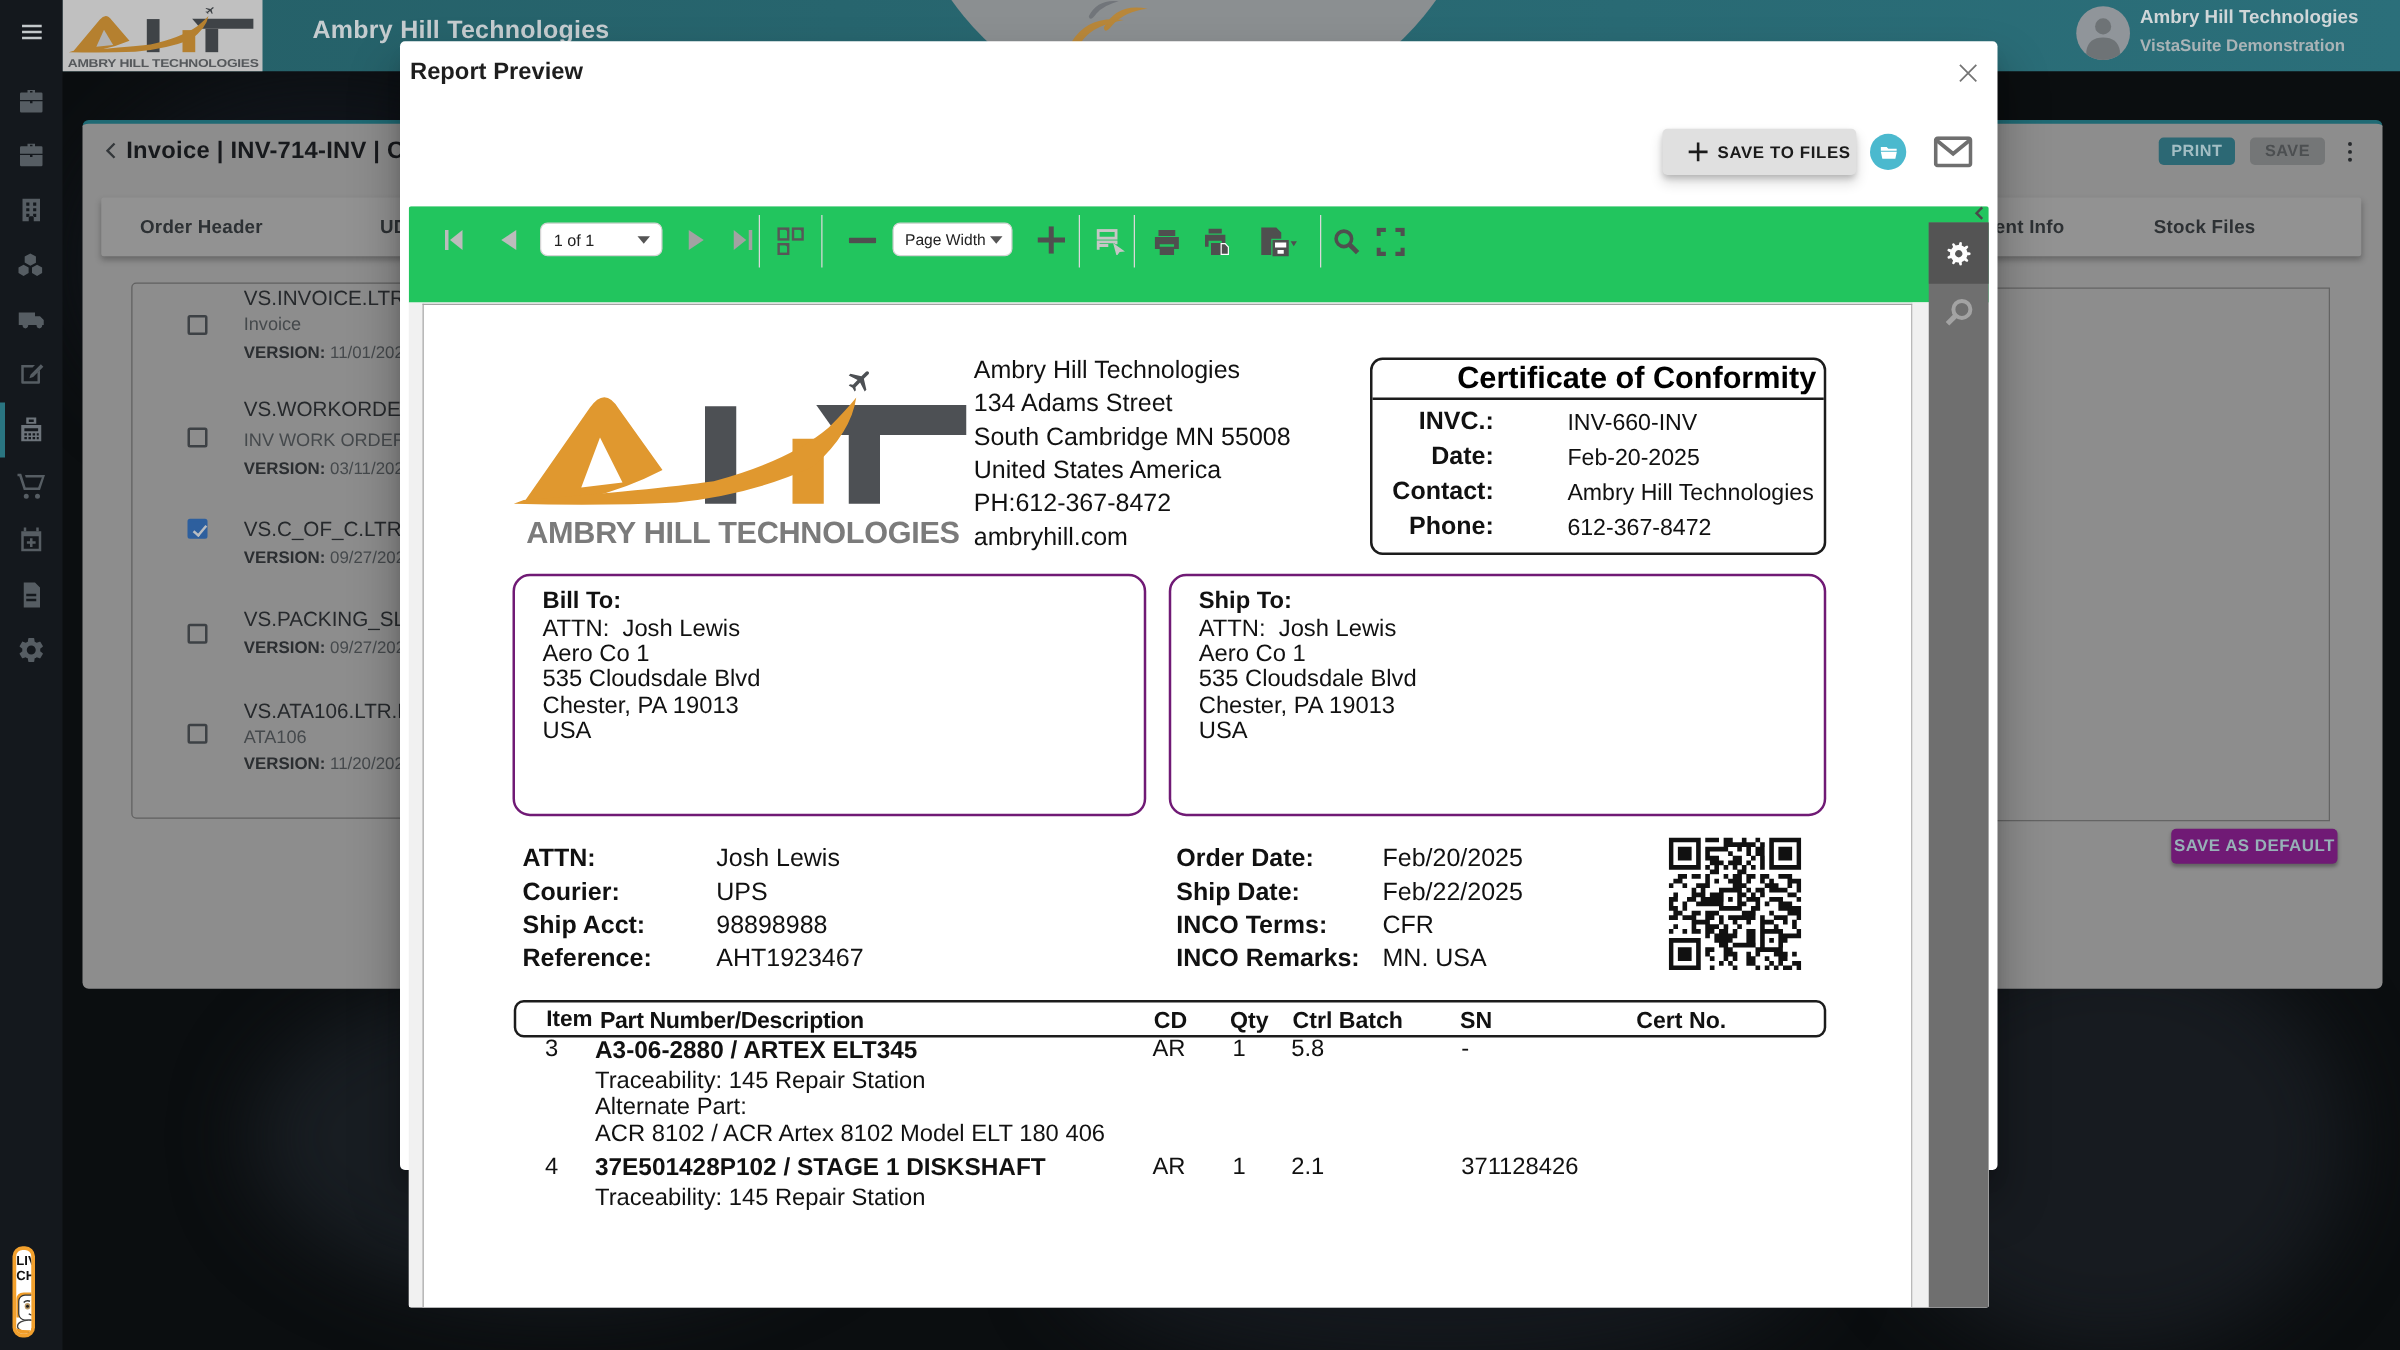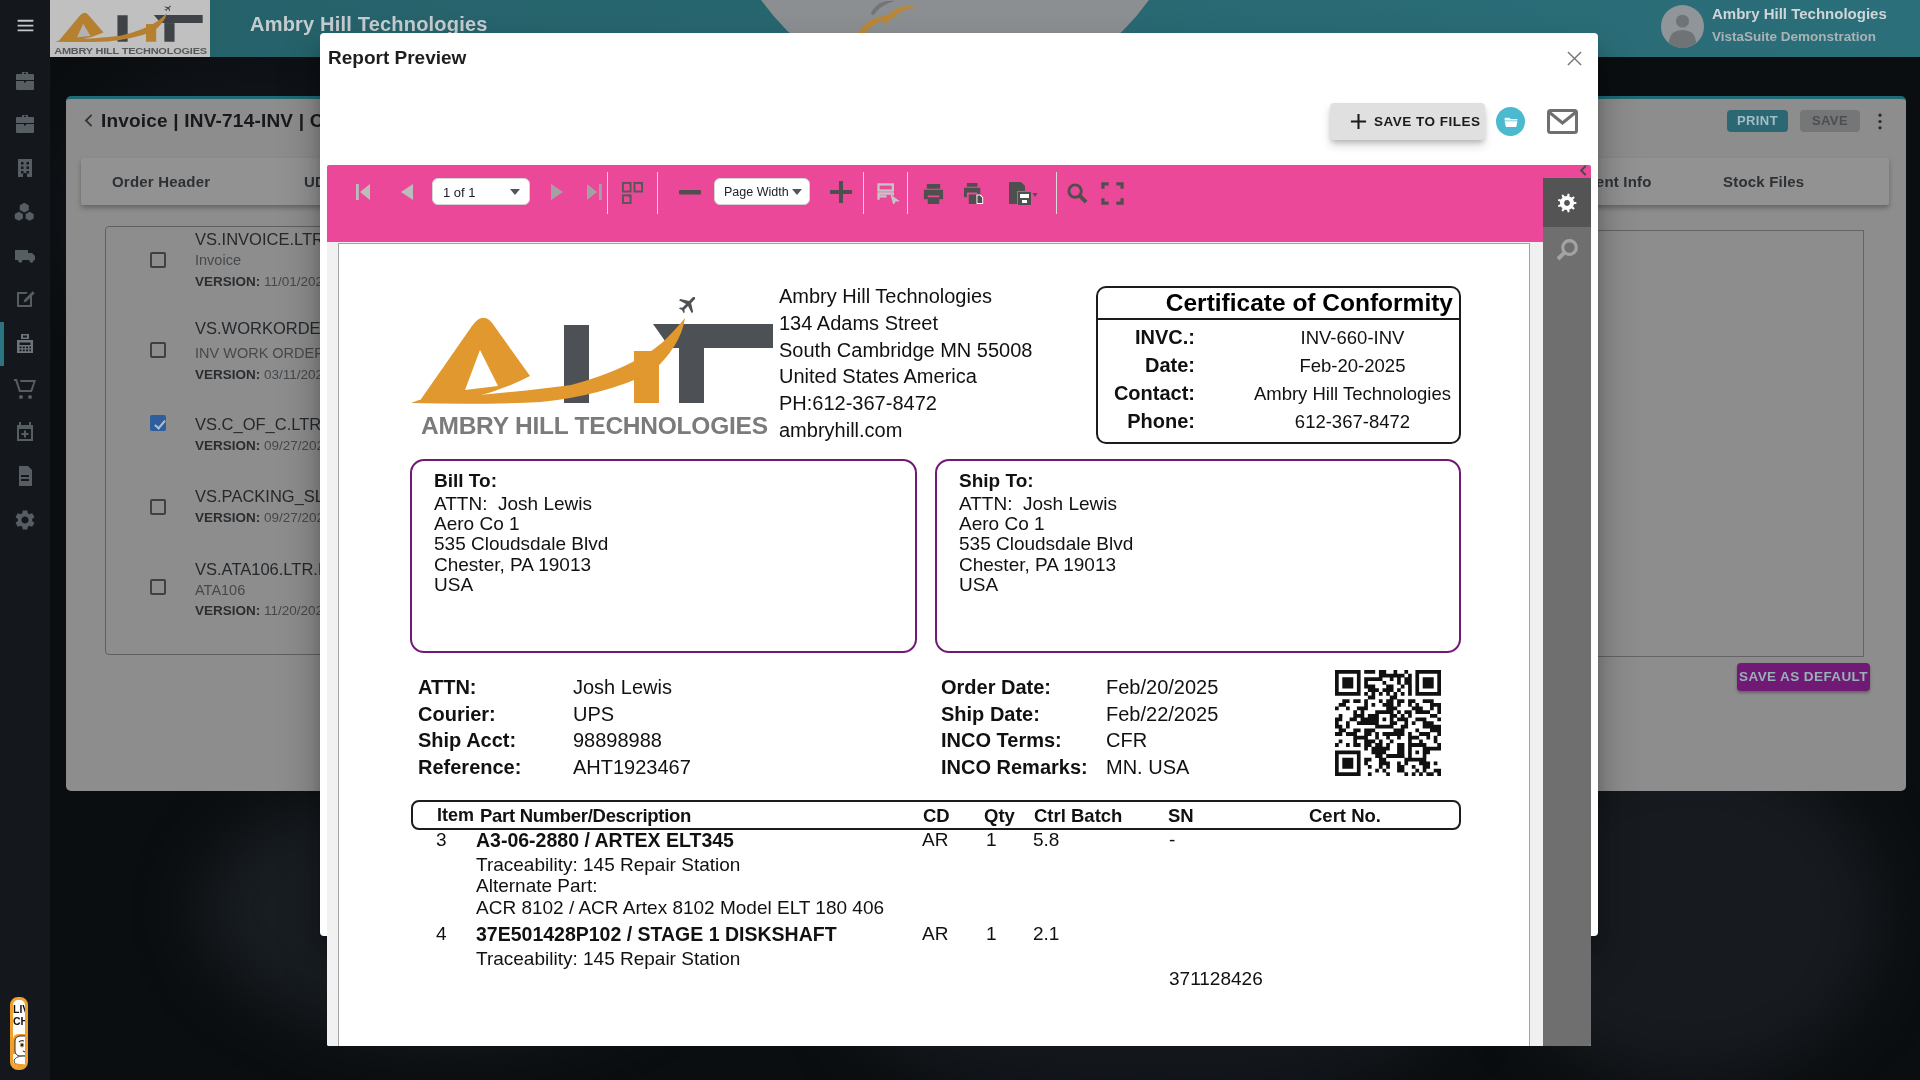--- a/index.html
+++ b/index.html
@@ -52,21 +52,21 @@
   
   #modal { left:320px; top:33px; width:1278px; height:903px; background:#fff; border-radius:4px; box-shadow:0 11px 15px -7px rgba(0,0,0,.4),0 24px 38px 3px rgba(0,0,0,.28); }
   #mtitle { left:8px; top:14px; font-size:19px; font-weight:bold; color:#1e1e1e; }
   #mclose { left:1247px; top:18px; width:15px; height:15px; color:#757575; }
   #stf { left:1010px; top:70px; width:155px; height:37px; background:#e0e0e0; border-radius:4px; box-shadow:0 3px 5px -1px rgba(0,0,0,.2),0 6px 10px 0 rgba(0,0,0,.14); color:#1b1b1b; font-size:13.5px; font-weight:bold; line-height:37px; letter-spacing:.5px; }
   #bluecirc { left:1176px; top:74px; width:29px; height:29px; border-radius:50%; background:#4bb9ce; }
   #mailic { left:1227px; top:76px; width:31px; height:25px; }
 
   
   #viewer { left:7px; top:132px; width:1264px; height:881px; background:#f1f1f1; border-radius:2px; overflow:hidden; }
-  #vtoolbar { position:absolute; left:0; top:0; width:1264px; height:77px; background:#ec4899; }
+  #vtoolbar { position:absolute; left:0; top:0; width:1264px; height:77px; background:#22c55e; }
   .vic { position:absolute; top:18px; }
   .vdiv { position:absolute; top:7px; width:1px; height:42px; background:#d9d9d9; }
   .combo { position:absolute; top:13px; height:27px; background:#fff; border:1px solid #d4d4d4; border-radius:6px; font-size:13px; color:#222; }
   .combo .lbl { position:absolute; left:10px; top:6px; white-space:nowrap; }
   .combo .car { position:absolute; right:9px; top:10px; width:0; height:0; border-left:5px solid transparent; border-right:5px solid transparent; border-top:6px solid #555; }
 
   #docarea { position:absolute; left:0; top:77px; width:1264px; height:804px; background:#f1f1f1; }
   #page { position:absolute; left:11px; top:1px; width:1192px; height:803px; background:#fff; border:1px solid #a3a3a3; border-bottom:none; }
   #scrolltrack { position:absolute; left:1203px; top:0; width:14px; height:804px; background:#f0f0f0; }
   #rpanel { position:absolute; left:1216px; top:13px; width:48px; height:868px; background:#6f6f6f; }
@@ -327,21 +327,21 @@
             <rect x="678" y="347" width="25" height="55" fill="#4d5054"></rect>
             <path fill="#e0982f" d="M418,399 Q520,391 570,384 Q630,368 662,341 Q676,327 684,317 Q680,345 650,372 Q600,395 540,401 Q480,404 410,402 Z"></path>
             <path fill="#4d5054" transform="translate(676,292) scale(0.95) rotate(45 12 12)" d="M21,16v-2l-8-5V3.5C13,2.67,12.33,2,11.5,2S10,2.67,10,3.5V9l-8,5v2l8-2.5V19l-2,1.5V22l3.5-1,3.5,1v-1.5L13,19v-5.5L21,16z"></path>
             <text x="420" y="433" font-family="Liberation Sans, sans-serif" font-size="24.5" font-weight="bold" fill="#7b7b7b" textLength="347">AMBRY HILL TECHNOLOGIES</text>
           </svg>
           <div class="doc" style="left:440px;top:39px;font-size:20px;line-height:26.8px;">Ambry Hill Technologies<br>134 Adams Street<br>South Cambridge MN 55008<br>United States America<br>PH:612-367-8472<br>ambryhill.com</div>
           <div class="abs" style="left:757px;top:42px;width:365px;height:158px;border:2px solid #1c1c1c;border-radius:10px;">
             <div class="doc b" style="right:6px;top:1px;font-size:24.5px;color:#000;">Certificate of Conformity</div>
             <div class="abs" style="left:0;top:30px;width:361px;height:2px;background:#1c1c1c;"></div>
             <div class="doc b" style="left:0;top:35px;width:97px;text-align:right;font-size:20px;line-height:28px;">INVC.:<br>Date:<br>Contact:<br>Phone:</div>
-            <div class="doc" style="right:8px;top:36px;text-align:center;font-size:18.5px;line-height:28px;">INV-660-INV<br>Feb-20-2025<br>Ambry Hill Technologies<br>612-367-8472</div>
+            <div class="doc" style="right:8px;top:36px;text-align:left;font-size:18.5px;line-height:28px;">INV-660-INV<br>Feb-20-2025<br>Ambry Hill Technologies<br>612-367-8472</div>
           </div>
           <div class="box2" style="left:71px;top:215px;width:507px;height:194px;">
             <div class="doc b" style="left:22px;top:9px;font-size:19px;">Bill To:</div>
             <div class="doc" style="left:22px;top:33px;font-size:19px;line-height:20.2px;">ATTN:&nbsp; Josh Lewis<br>Aero Co 1<br>535 Cloudsdale Blvd<br>Chester, PA 19013<br>USA</div>
           </div>
           <div class="box2" style="left:596px;top:215px;width:526px;height:194px;">
             <div class="doc b" style="left:22px;top:9px;font-size:19px;">Ship To:</div>
             <div class="doc" style="left:22px;top:33px;font-size:19px;line-height:20.2px;">ATTN:&nbsp; Josh Lewis<br>Aero Co 1<br>535 Cloudsdale Blvd<br>Chester, PA 19013<br>USA</div>
           </div>
           <div class="doc b" style="left:79px;top:430px;font-size:20px;line-height:26.6px;">ATTN:<br>Courier:<br>Ship Acct:<br>Reference:</div>
@@ -366,21 +366,21 @@
           <div class="doc" style="left:694px;top:585px;font-size:19px;">5.8</div>
           <div class="doc" style="left:830px;top:585px;font-size:19px;">-</div>
           <div class="doc" style="left:137px;top:610px;font-size:19px;">Traceability: 145 Repair Station</div>
           <div class="doc" style="left:137px;top:631px;font-size:19px;">Alternate Part:</div>
           <div class="doc" style="left:137px;top:653px;font-size:19px;">ACR 8102 / ACR Artex 8102 Model ELT 180 406</div>
           <div class="doc" style="left:97px;top:679px;font-size:19px;">4</div>
           <div class="doc b" style="left:137px;top:679px;font-size:19.5px;">37E501428P102 / STAGE 1 DISKSHAFT</div>
           <div class="doc" style="left:583px;top:679px;font-size:19px;">AR</div>
           <div class="doc" style="left:647px;top:679px;font-size:19px;">1</div>
           <div class="doc" style="left:694px;top:679px;font-size:19px;">2.1</div>
-          <div class="doc" style="left:830px;top:679px;font-size:19px;margin-top:45px;">371128426</div>
+          <div class="doc" style="left:830px;top:679px;font-size:19px;">371128426</div>
           <div class="doc" style="left:137px;top:704px;font-size:19px;">Traceability: 145 Repair Station</div>
         </div>
         <div id="scrolltrack"></div>
 
       </div>
       <svg id="collapse" class="abs" viewBox="0 0 12 12">
           <path fill="none" stroke="#4a4a4a" stroke-width="2.1" d="M8.5 1 L3.5 6 L8.5 11"></path>
         </svg>
       <div id="rpanel">
         <div id="gearbox">

